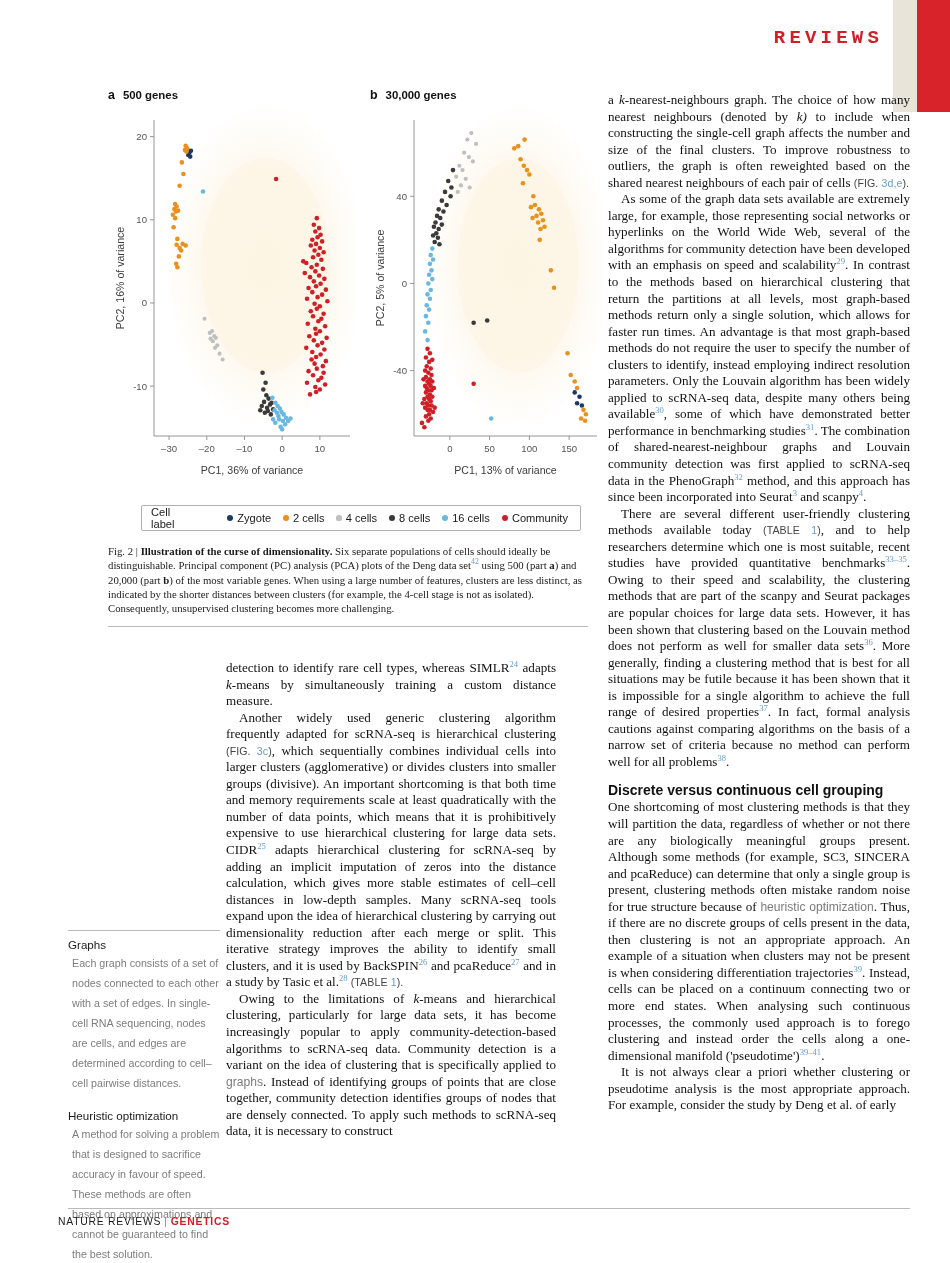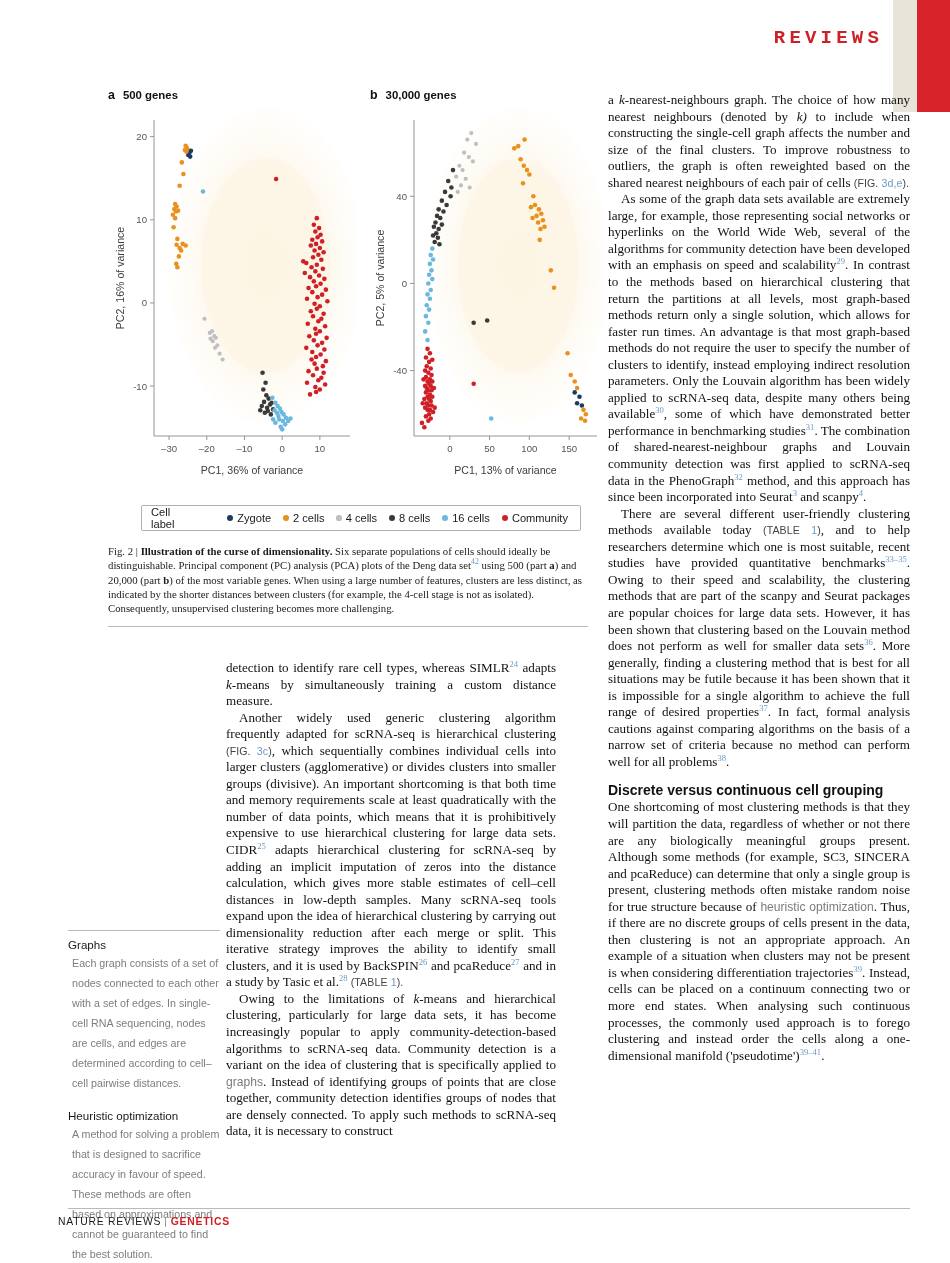--- a/index.html
+++ b/index.html
@@ -575,18 +575,19 @@
   <p class="body" style="text-indent:0;"><span>a </span><span class="ital">k</span><span>-nearest-neighbours graph. The choice of how many nearest neighbours (denoted by </span><span class="ital">k)</span><span> to include when constructing the single-cell graph affects the number and size of the final clusters. To improve robustness to outliers, the graph is often reweighted based on the shared nearest neighbours of each pair of cells </span><span class="fig-ref"><span>(FIG. </span><span class="lnk">3d,e</span><span>).</span></span></p>
 
   <p class="body"><span>As some of the graph data sets available are extremely large, for example, those representing social networks or hyperlinks on the World Wide Web, several of the algorithms for community detection have been developed with an emphasis on speed and scalability</span><sup class="ref">29</sup><span>. In contrast to the methods based on hierarchical clustering that return the partitions at all levels, most graph-based methods return only a single solution, which allows for faster run times. An advantage is that most graph-based methods do not require the user to specify the number of clusters to identify, instead employing indirect resolution parameters. Only the Louvain algorithm has been widely applied to scRNA-seq data, despite many others being available</span><sup class="ref">30</sup><span>, some of which have demonstrated better performance in benchmarking studies</span><sup class="ref">31</sup><span>. The combination of shared-nearest-neighbour graphs and Louvain community detection was first applied to scRNA-seq data in the PhenoGraph</span><sup class="ref">32</sup><span> method, and this approach has since been incorporated into Seurat</span><sup class="ref">3</sup><span> and scanpy</span><sup class="ref">4</sup><span>.</span></p>
 
   <p class="body"><span>There are several different user-friendly clustering methods available today </span><span class="fig-ref"><span>(TABLE </span><span class="lnk">1</span><span>)</span></span><span>, and to help researchers determine which one is most suitable, recent studies have provided quantitative benchmarks</span><sup class="ref">33–35</sup><span>. Owing to their speed and scalability, the clustering methods that are part of the scanpy and Seurat packages are popular choices for large data sets. However, it has been shown that clustering based on the Louvain method does not perform as well for smaller data sets</span><sup class="ref">36</sup><span>. More generally, finding a clustering method that is best for all situations may be futile because it has been shown that it is impossible for a single algorithm to achieve the full range of desired properties</span><sup class="ref">37</sup><span>. In fact, formal analysis cautions against comparing algorithms on the basis of a narrow set of criteria because no method can perform well for all problems</span><sup class="ref">38</sup><span>.</span></p>
 
   <h3 class="section">Discrete versus continuous cell grouping</h3>
 
   <p class="body" style="text-indent:0;"><span>One shortcoming of most clustering methods is that they will partition the data, regardless of whether or not there are any biologically meaningful groups present. Although some methods (for example, SC3, SINCERA and pcaReduce) can determine that only a single group is present, clustering methods often mistake random noise for true structure because of </span><span class="gloss-link">heuristic optimization</span><span>. Thus, if there are no discrete groups of cells present in the data, then clustering is not an appropriate approach. An example of a situation when clusters may not be present is when considering differentiation trajectories</span><sup class="ref">39</sup><span>. Instead, cells can be placed on a continuum connecting two or more end states. When analysing such continuous processes, the commonly used approach is to forego clustering and instead order the cells along a one-dimensional manifold ('pseudotime')</span><sup class="ref">39–41</sup><span>.</span></p>
 
+  <p class="body">It is not always clear a priori whether clustering or pseudotime analysis is the most appropriate approach. For example, consider the study by Deng et al. of early</p>
 </div>
 
 <div id="footer-rule"></div>
 <div id="footer">
   <span class="nr">NATURE REVIEWS</span><span class="sep">|</span><span class="gen">GENETICS</span>
 </div>
 
 </body></html>

